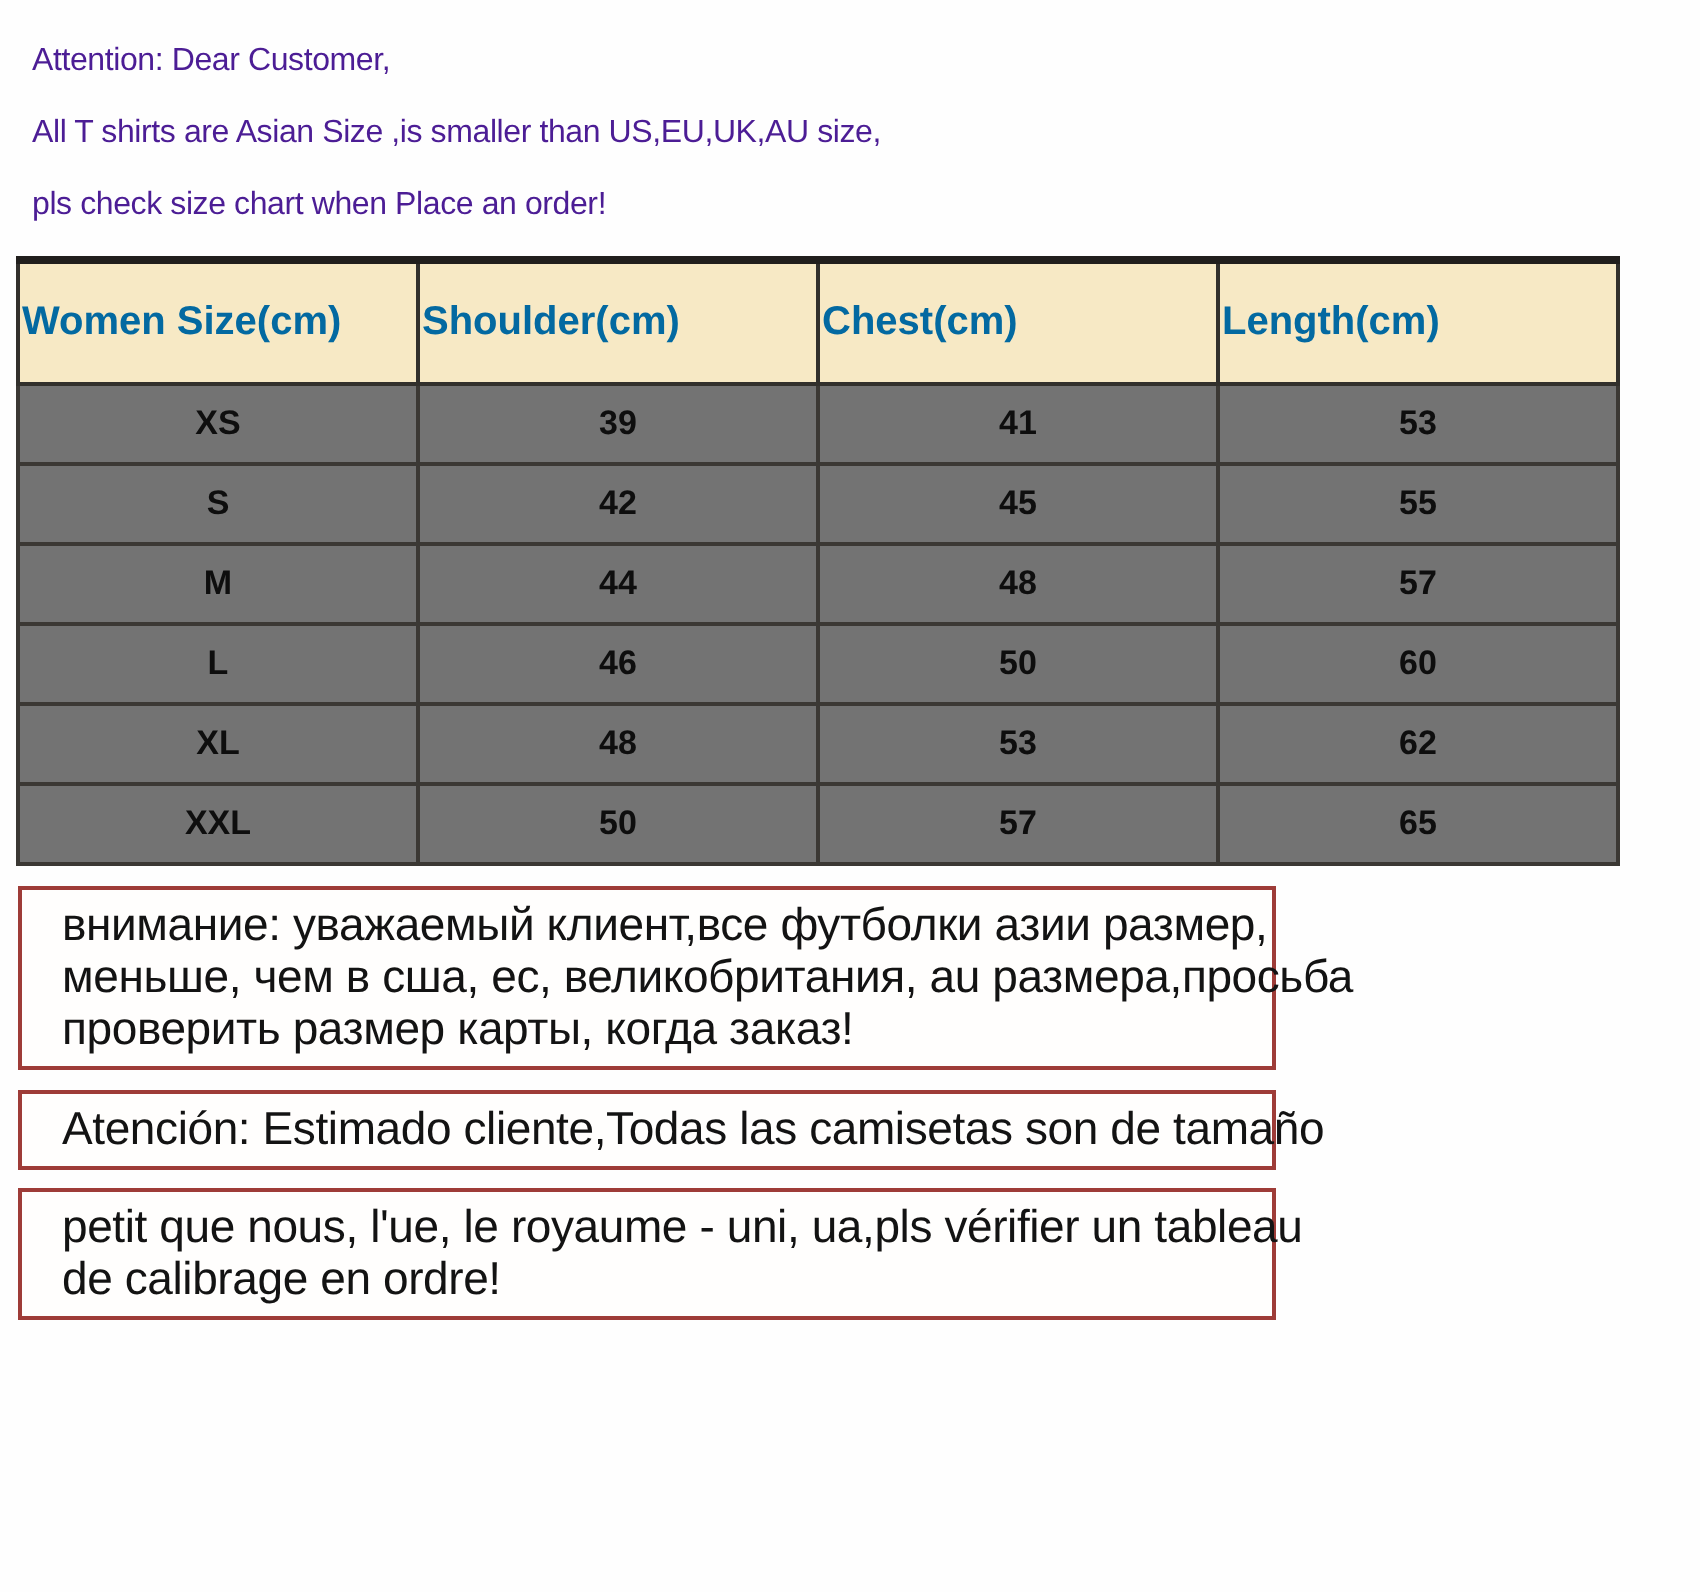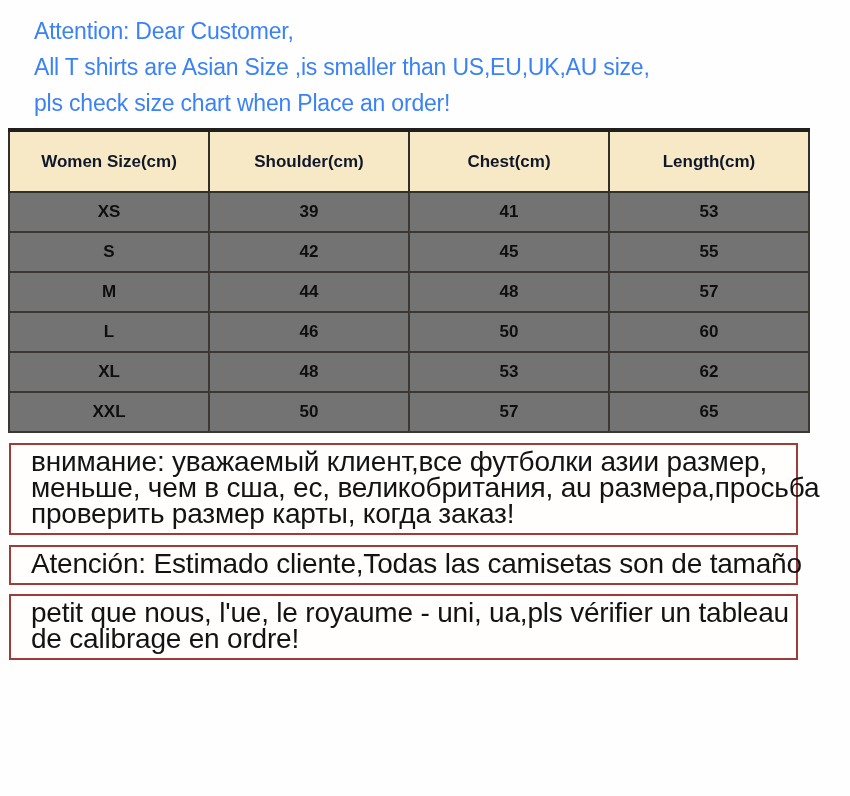--- a/index.html
+++ b/index.html
@@ -10,57 +10,57 @@
     --page-bg:#fefefe;
   }
   *{box-sizing:border-box;}
   html,body{margin:0;padding:0;}
   body{
     width:850px;height:796px;background:var(--page-bg);
     font-family:"Liberation Sans","DejaVu Sans",sans-serif;
     color:var(--text);overflow:hidden;
   }
   .attention-header{
-    padding:13px 0 0 34px;
-    font-size:23px;line-height:36px;
-    color:#3b82f6;
+    padding:13px 0 0 16px;
+    font-size:16px;line-height:36px;
+    color:#4c1d95;
     letter-spacing:-0.2px;
   }
   .attention-header .hline{white-space:nowrap;}
   table.size-chart{
     border-collapse:collapse;
     table-layout:fixed;
     width:802px;
     margin:7px 0 0 8px;
     border:2px solid var(--table-border);
     border-top:4px solid #211f1d;
   }
   table.size-chart th{
     background:var(--table-header-bg);
     height:62px;
-    font-size:17px;font-weight:bold;
-    text-align:center;vertical-align:middle;
+    font-size:20px;font-weight:bold;
+    text-align:left;vertical-align:middle;
     border:2px solid var(--table-border);
-    color:#0f172a;
+    color:#0369a1;
   }
   table.size-chart td{
     height:40px;
     font-size:17px;font-weight:bold;
     text-align:center;vertical-align:middle;
     border:2px solid #3b3834;
     background:#737373;
     color:#0e0e0e;
   }
   .notice{
-    width:789px;
+    width:629px;
     margin:10px 0 0 9px;
     border:2px solid var(--notice-border);
     background:#fffefd;
     padding:4px 0 6px 20px;
-    font-size:28px;line-height:26px;
+    font-size:23px;line-height:26px;
     color:#131313;
     letter-spacing:-0.2px;
   }
   .notice .nline{white-space:nowrap;}
   .notice.fr{margin-top:9px;}
 </style>
 </head>
 <body>
 
 <div class="attention-header">

